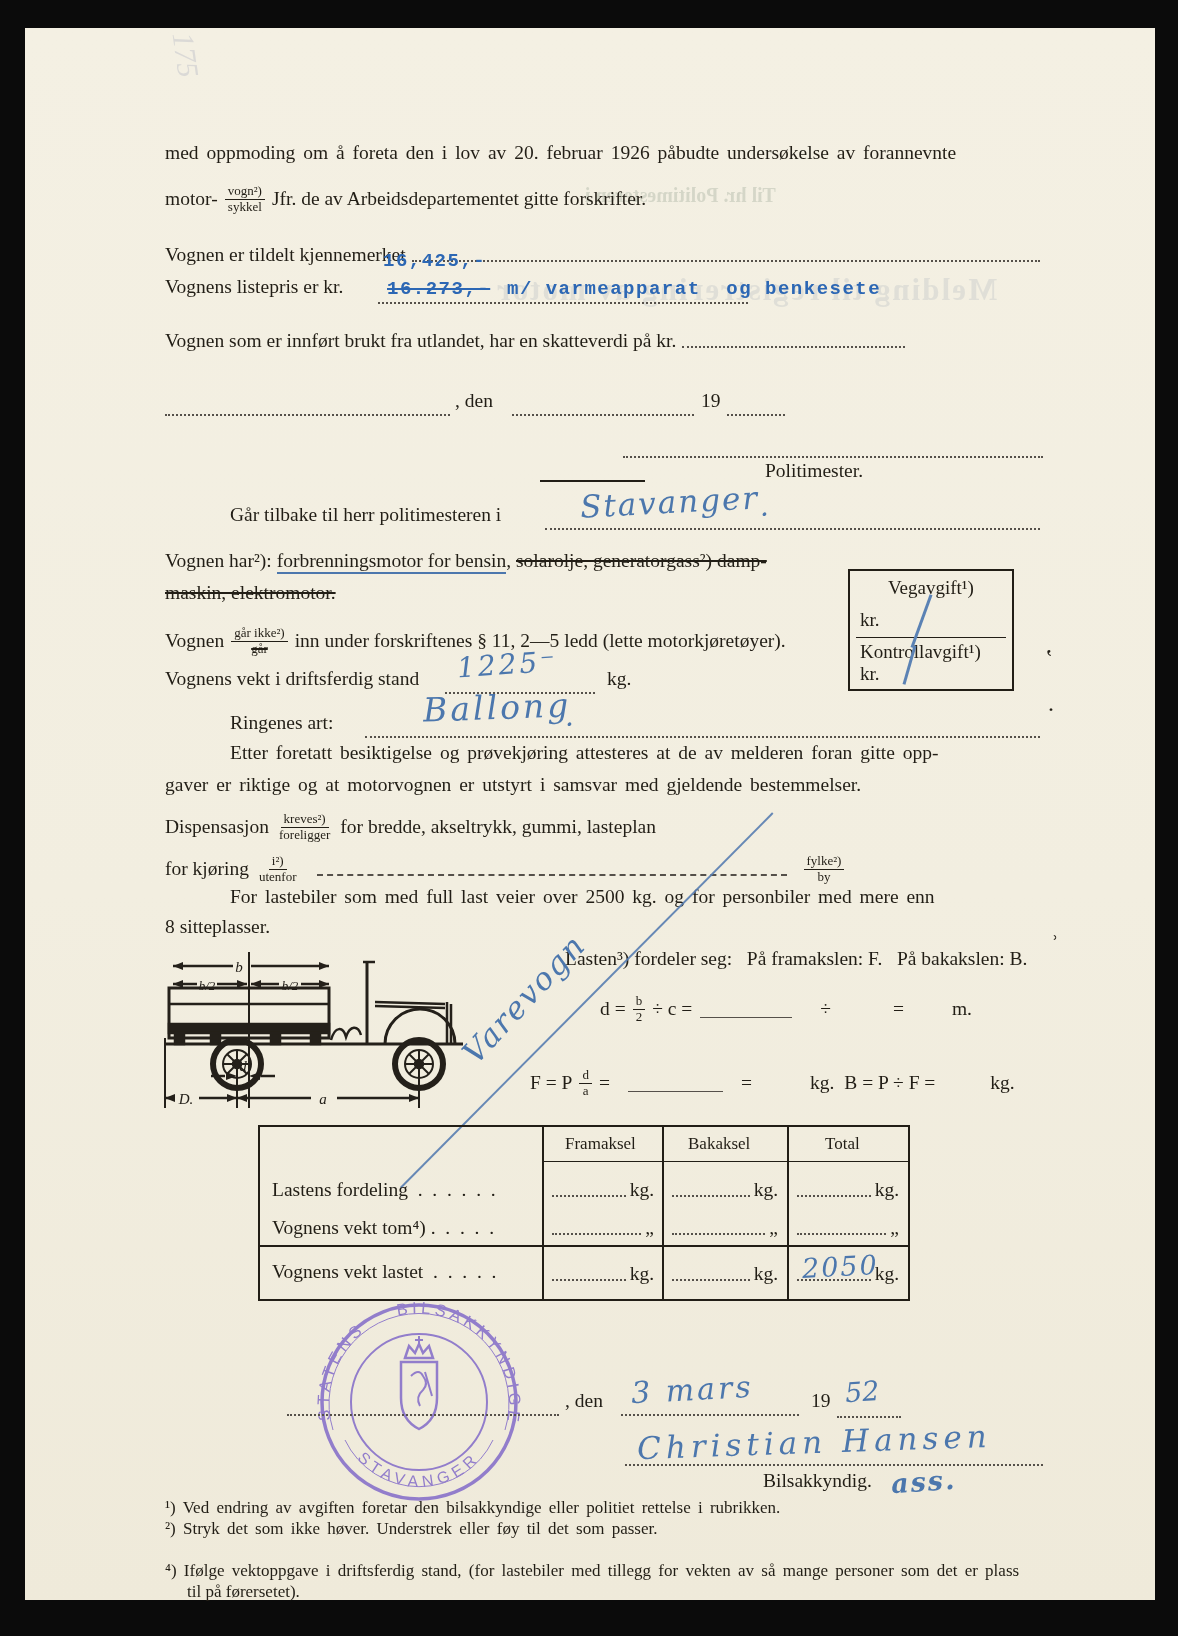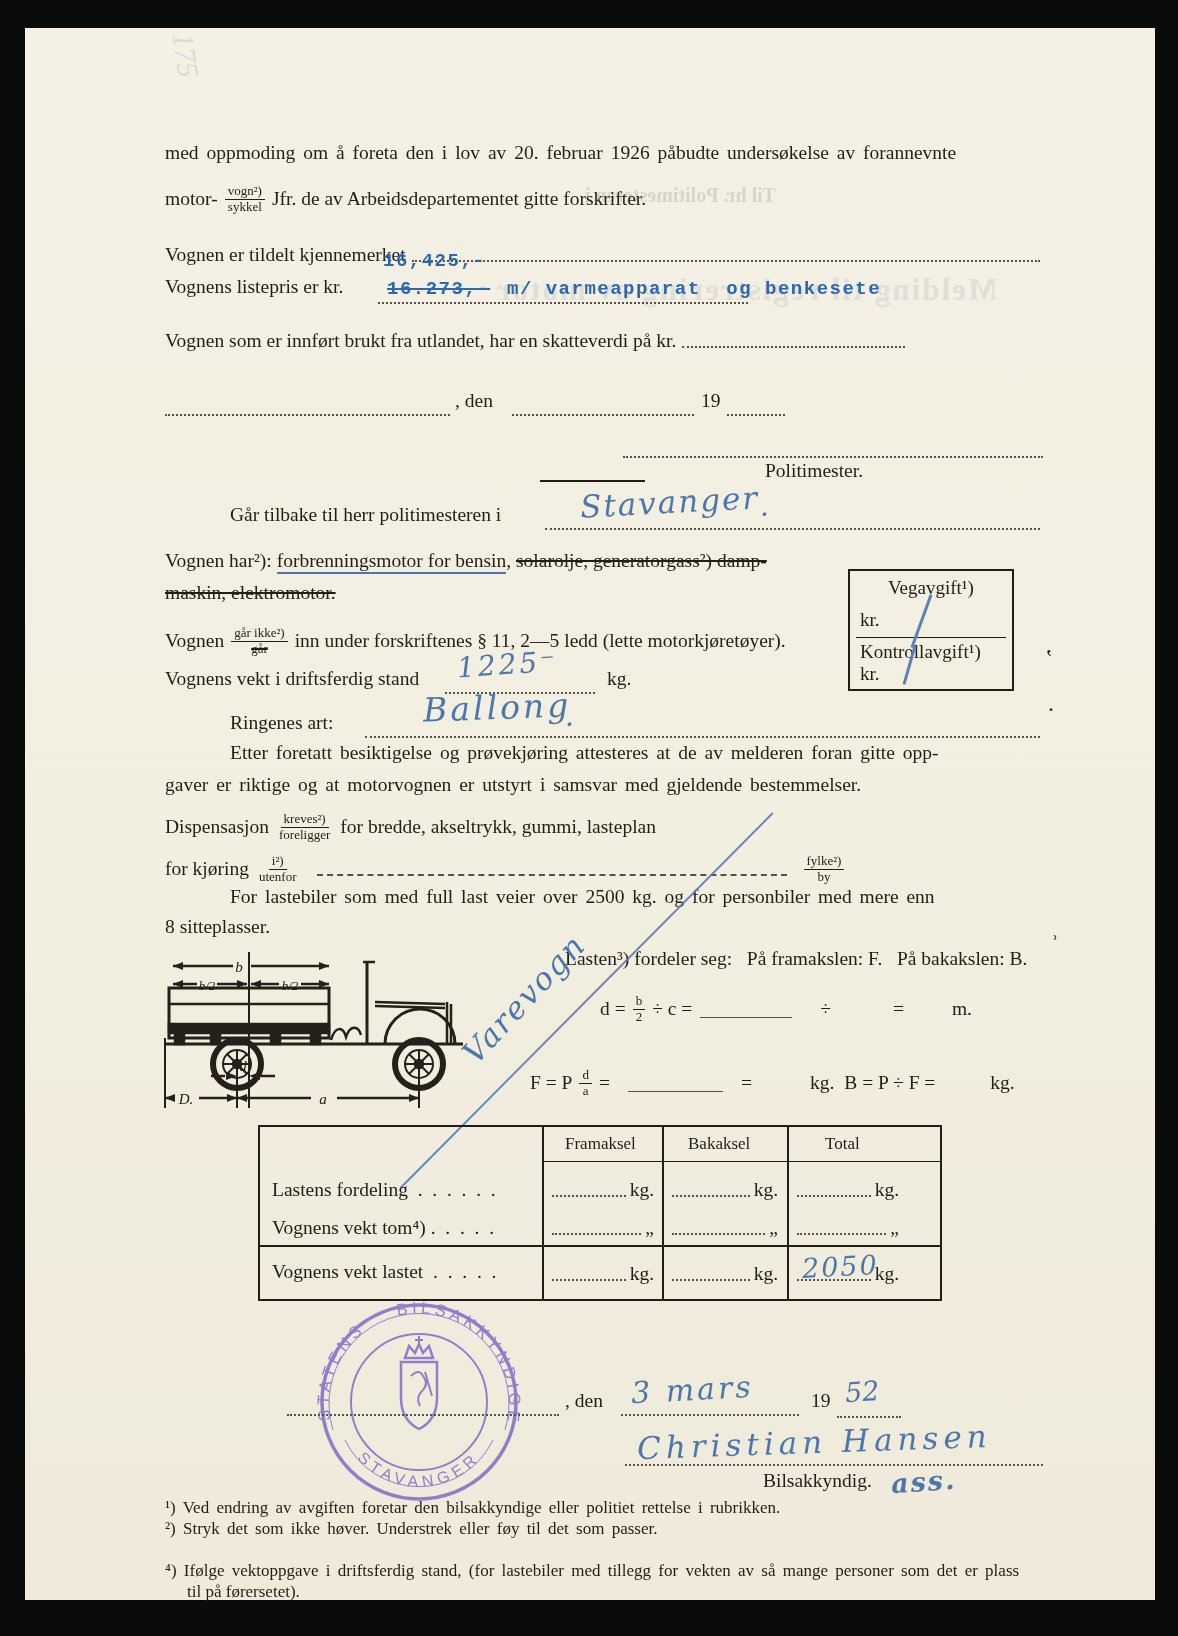--- a/index.html
+++ b/index.html
@@ -25,21 +25,21 @@
   .fline .flex-dots{flex:1;border-bottom:2px dotted #55504a;margin:0 0 4px 6px;}
   .frac{display:inline-flex;flex-direction:column;align-items:center;vertical-align:-10px;font-size:13px;line-height:1.15;margin:0 7px;}
   .frac .ft{border-bottom:1.5px solid #221e16;padding:0 3px;}
   .frac .fb{padding:0 3px;}
   .strike{text-decoration:line-through;text-decoration-thickness:2px;}
   .ulblue{border-bottom:2.5px solid #4c77ad;padding-bottom:1px;}
   .bluestroke{position:absolute;background:#5b82b4;}
   .bleed{position:absolute;transform:scaleX(-1);font-weight:700;pointer-events:none;}
   .blank{display:inline-block;border-bottom:1.5px solid #55504a;height:16px;}
   .avgbox{position:absolute;left:823px;top:520px;width:162px;height:118px;border:2.5px solid #221e16;font-size:19px;margin-top:21px;}
-  .regtable{position:absolute;left:233px;top:1097px;width:648px;height:172px;border:2.5px solid #221e16;padding-left:32px;}
+  .regtable{position:absolute;left:233px;top:1097px;width:648px;height:172px;border:2.5px solid #221e16;}
   .vline{position:absolute;top:0;bottom:0;border-left:2px solid #221e16;}
   .hline{position:absolute;left:0;right:0;border-top:2px solid #221e16;}
   .cell{position:absolute;display:flex;align-items:flex-end;height:26px;}
   .cell .cdots{flex:1;border-bottom:2px dotted #55504a;margin:0 4px 4px 0;}
   .wordsp{word-spacing:3px;}
 </style>
 </head>
 <body>
 
 <div id="paper">

